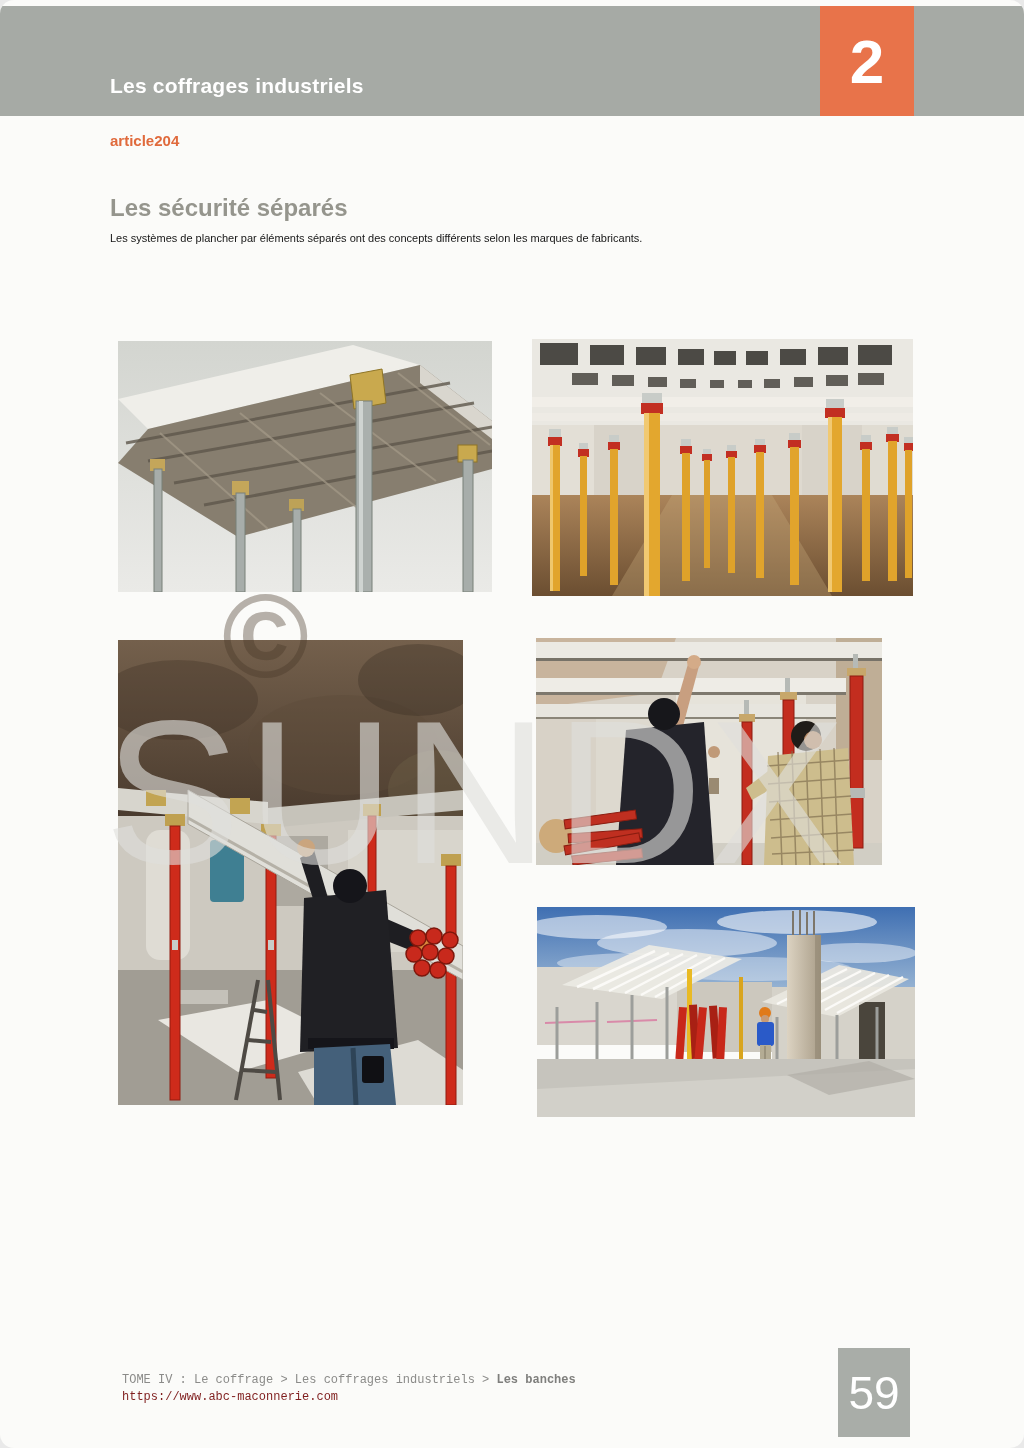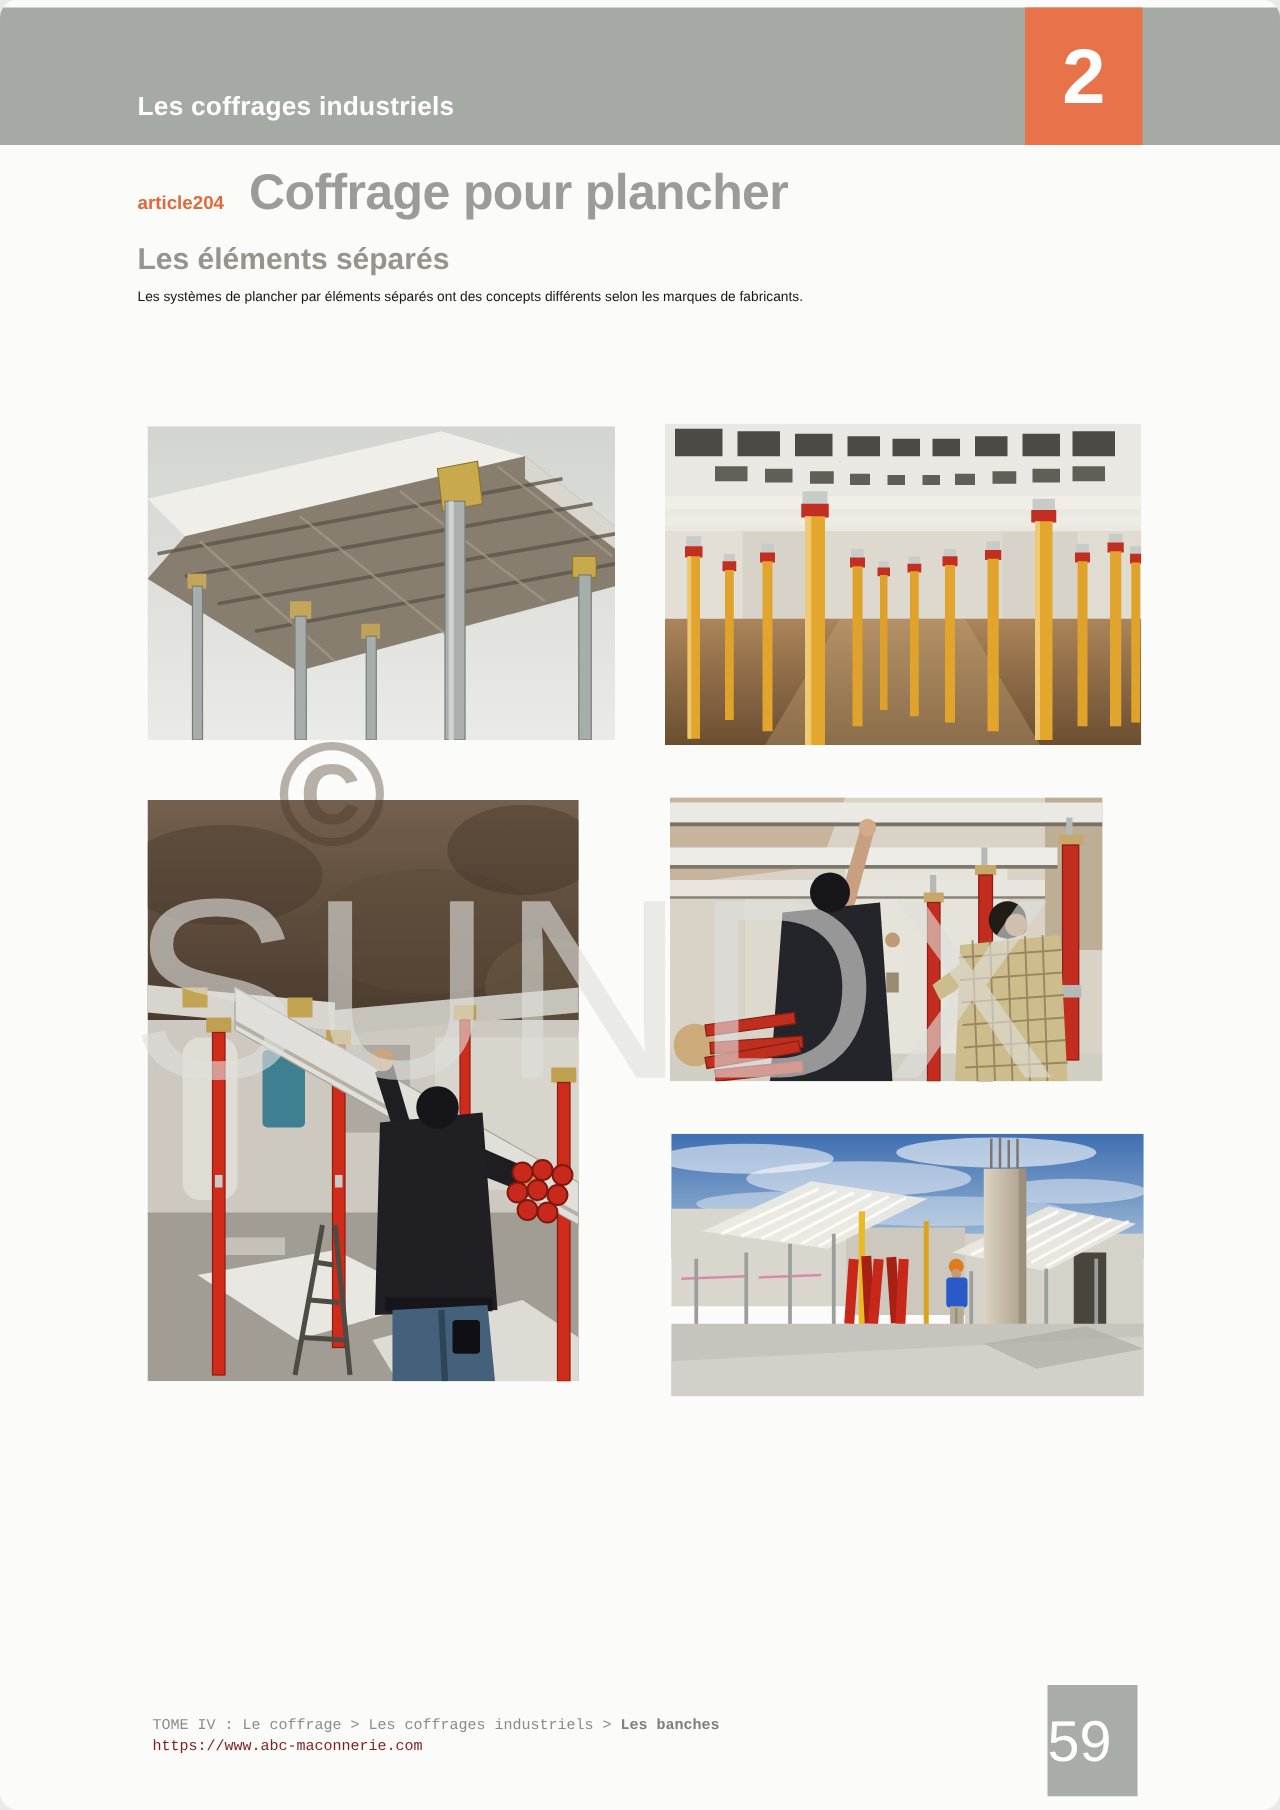--- a/index.html
+++ b/index.html
@@ -34,39 +34,38 @@
 
   
   .wm{position:absolute;pointer-events:none;user-select:none;}
   .wm-symbol{left:222px;top:568px;font-size:118px;font-weight:bold;color:rgba(72,54,40,.38);}
   .wm-text{left:104px;top:674px;font-size:205px;font-weight:normal;letter-spacing:6px;color:rgba(222,222,220,.62);}
 
   
   .footer-text{position:absolute;left:122px;top:1372px;font-size:12px;line-height:17px;color:#8b8b89;font-family:Liberation Mono, monospace;}
   .footer-text .bold{font-weight:bold;color:#7e7e7c;}
   .footer-text .url{color:#7f1d1d;text-decoration:none;}
-  .page-box{position:absolute;left:838px;top:1348px;width:72px;height:89px;background:#a9ada8;display:flex;align-items:center;justify-content:flex-start;}
+  .page-box{position:absolute;left:838px;top:1348px;width:72px;height:89px;background:#a9ada8;display:flex;align-items:center;justify-content:center;}
   .page-box span{color:#fff;font-size:46px;font-weight:normal;}
 </style>
 </head>
 <body>
 
 <div id="page">
 
   <div class="band"></div>
   <div class="band-title">Les coffrages industriels</div>
   <div class="chapter-box">
     <span>2</span>
   </div>
 
   <div class="article-row">
     <span class="article-ref">article204</span>
-    <span class="article-title">Coffrage pour plancher</span>
-  </div>
-  <div class="article-subtitle">Les éléments séparés</div>
+  </div>
+  <div class="article-subtitle">Les sécurité séparés</div>
 
   <div class="copy">
     <p>Les systèmes de plancher par éléments séparés ont des concepts différents selon les marques de fabricants.</p>
   </div>
 
   <div id="photo1" class="photo">
     <svg viewBox="0 0 374 251" preserveAspectRatio="none">
       <defs>
         <linearGradient id="p1bg" x1="0" y1="0" x2="0" y2="1">
           <stop offset="0" stop-color="#d3d5d0"></stop>

